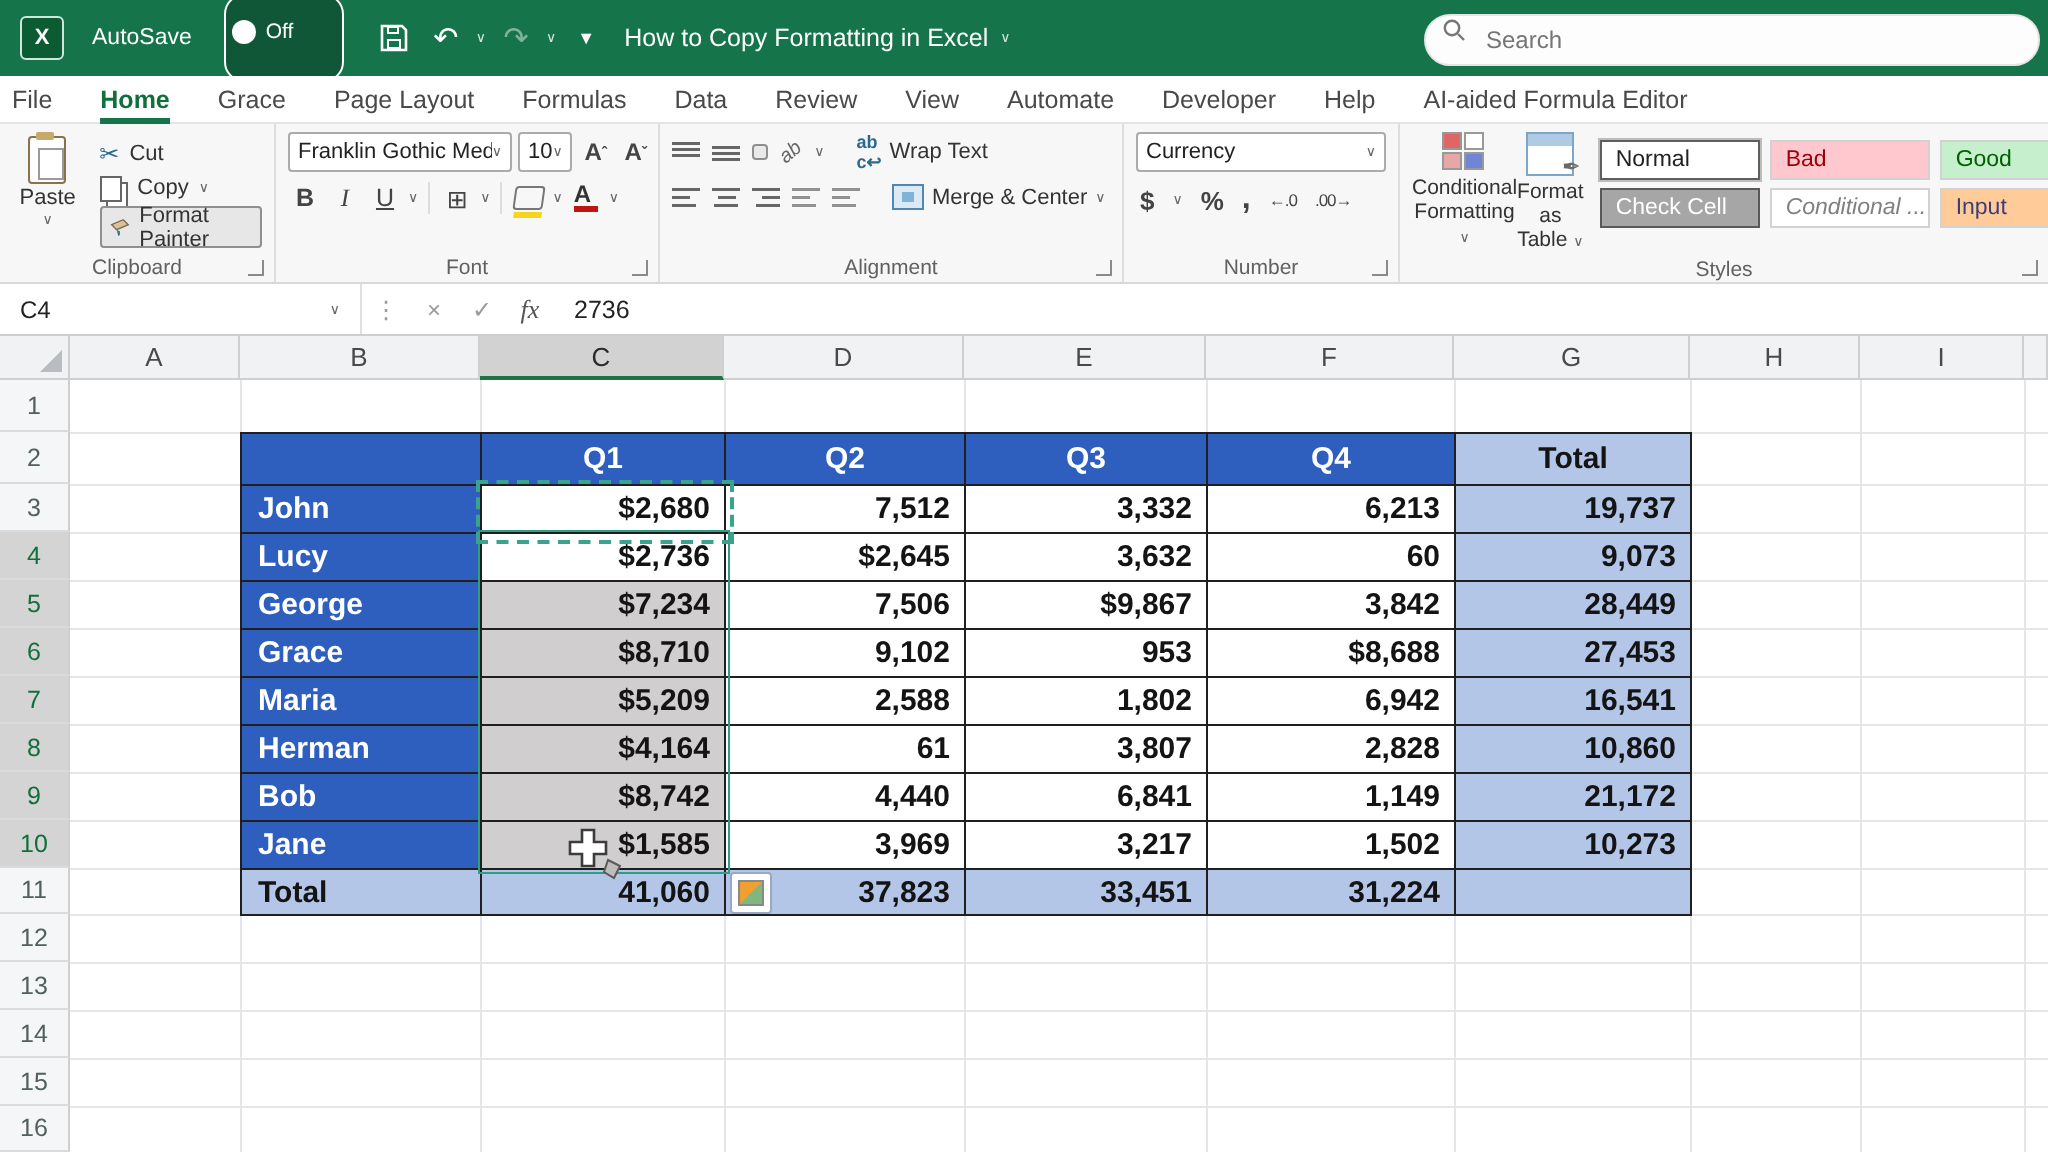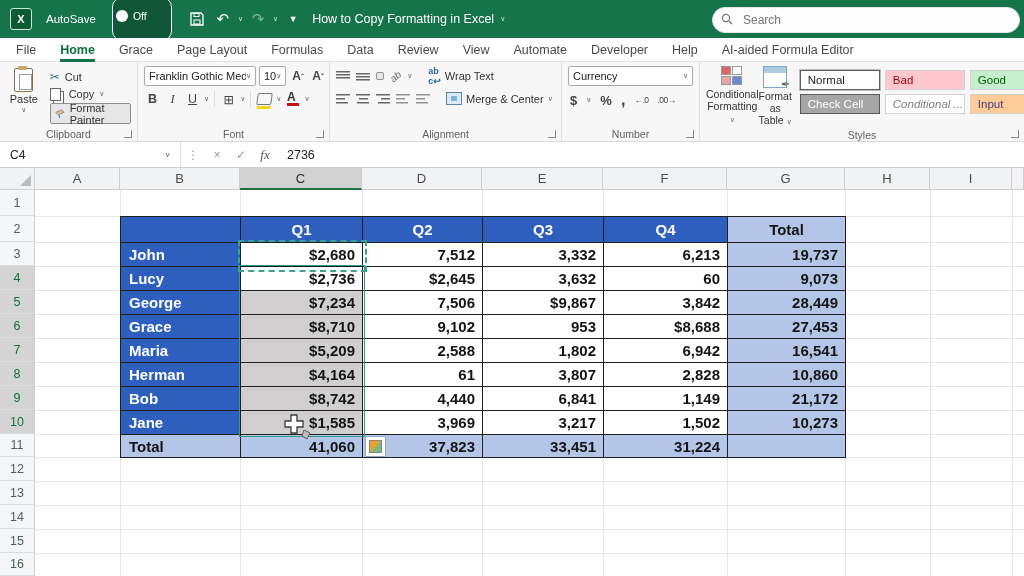--- a/index.html
+++ b/index.html
@@ -12,25 +12,25 @@
   .autosave{display:flex;align-items:center;margin-left:14px;font-size:11.5px;gap:16px;}
   .toggle{width:52px;height:18px;border:1.5px solid #fff;border-radius:10px;display:flex;align-items:flex-start;padding:12px 3px;gap:5px;background:rgba(0,0,0,.25);}
   .knob{width:12px;height:12px;border-radius:50%;background:#fff;}
   .tglbl{font-size:10.5px;color:#fff;}
   .qat{display:flex;align-items:center;gap:4px;margin-left:14px;font-size:15px;}
   .qbtn{width:22px;height:22px;display:flex;align-items:center;justify-content:center;border-radius:3px;}
   .dim{opacity:.45;}
   .mini-caret{font-size:7px;opacity:.8;}
   .doc-title{margin-left:8px;font-size:12.5px;display:flex;align-items:center;gap:6px;white-space:nowrap;}
   .searchbox{position:absolute;left:712px;top:7px;width:290px;height:24px;background:#fdfdfd;border-radius:13px;
-    display:flex;align-items:center;padding:0 8px;gap:8px;border:1px solid #e6e6e6;}
+    display:flex;padding:0 8px;gap:8px;border:1px solid #e6e6e6;}
   .searchbox input{border:none;outline:none;background:transparent;font-size:12px;color:#555;width:100%;font-family:inherit;}
   
   .menubar{position:absolute;left:0;top:38px;width:100%;height:24px;background:#fff;border-bottom:1px solid #e4e4e4;
-    display:flex;align-items:center;padding-left:16px;gap:24px;box-sizing:border-box;}
+    display:flex;align-items:center;padding-left:6px;gap:24px;box-sizing:border-box;}
   .mtab{font-size:12.5px;color:#494949;height:24px;display:flex;align-items:center;white-space:nowrap;}
   .mtab.act{color:#0f703b;font-weight:bold;box-shadow:inset 0 -3px 0 #15744a;}
   
   .ribbon{position:absolute;left:0;top:62px;width:100%;height:80px;background:#f7f7f7;border-bottom:1px solid #d9d9d9;box-sizing:border-box;}
   .grp{position:absolute;top:0;height:79px;border-right:1px solid #dedede;display:flex;flex-direction:column;box-sizing:border-box;}
   .grp-body{flex:1;display:flex;padding:4px 6px 0;box-sizing:border-box;}
   .grp-label{height:15px;display:flex;align-items:center;justify-content:center;font-size:10.5px;color:#616161;position:relative;}
   .launcher{position:absolute;right:5px;bottom:3px;width:7px;height:7px;border-right:1.5px solid #8a8a8a;border-bottom:1.5px solid #8a8a8a;}
   .caret{font-size:7px;color:#666;}
   

